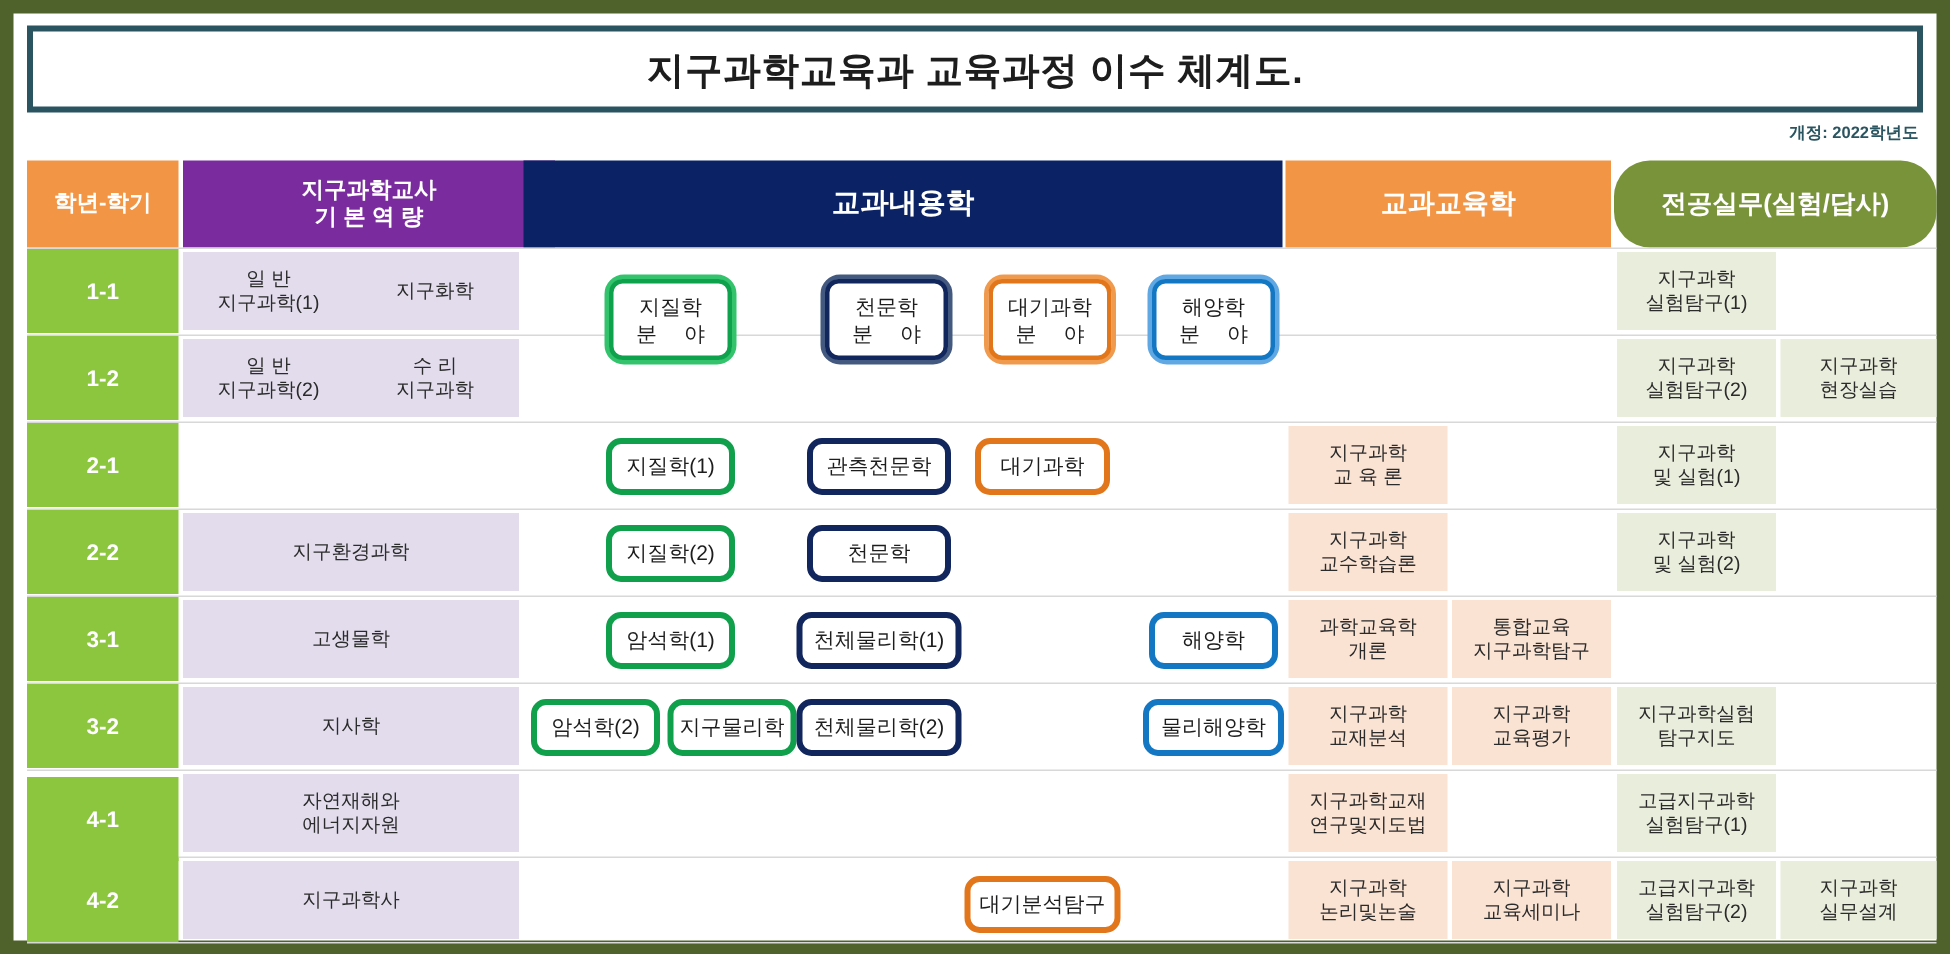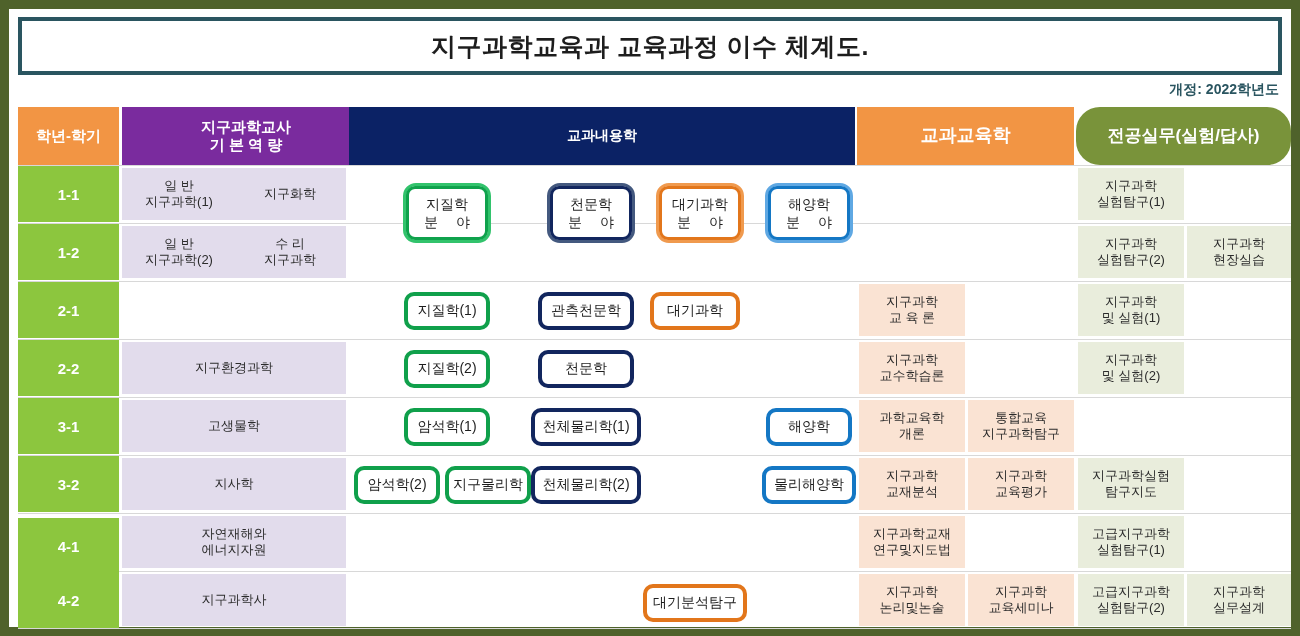--- a/index.html
+++ b/index.html
@@ -20,34 +20,34 @@
     position:absolute;left:9px;top:8px;width:1264px;height:58px;
     box-sizing:border-box;
     border:4px solid #2A5560;background:#ffffff;
     display:flex;align-items:center;justify-content:center;
   }
   .title-text{
     font-size:25px;font-weight:bold;color:#1d1d1d;letter-spacing:.5px;
   }
   .revision{
     position:absolute;right:12px;top:72px;
-    font-size:14px;font-weight:bold;color:#2A5560;
+    font-size:11px;font-weight:bold;color:#2A5560;
   }
   
   .grid{
     position:absolute;left:9px;top:98px;width:1273px;height:522px;
   }
   .hdr{
     position:absolute;top:0;height:58px;box-sizing:border-box;
     display:flex;align-items:center;justify-content:center;
     color:#ffffff;font-weight:bold;text-align:center;line-height:1.22;
   }
   .hdr-term{left:0;width:101px;background:#F29544;font-size:15px;}
   .hdr-basic{left:104px;width:248px;background:#7A2B9E;font-size:15px;}
-  .hdr-content{left:331px;width:506px;background:#0B2265;font-size:14px;}
+  .hdr-content{left:331px;width:506px;background:#0B2265;font-size:19px;}
   .hdr-pedagogy{left:839px;width:217px;background:#F29544;font-size:18px;}
   .hdr-practice{left:1058px;width:215px;background:#79933A;font-size:17px;border-radius:24px;}
 
   .rows{position:absolute;left:0;top:58px;width:1273px;height:464px;}
   .row{position:absolute;left:0;width:1273px;height:58px;padding-left:15px;}
   .row-sep{
     position:absolute;left:0;width:1273px;height:1px;background:#d8d8d8;
   }
   .term{
     position:absolute;left:0;width:101px;height:56px;top:1px;

